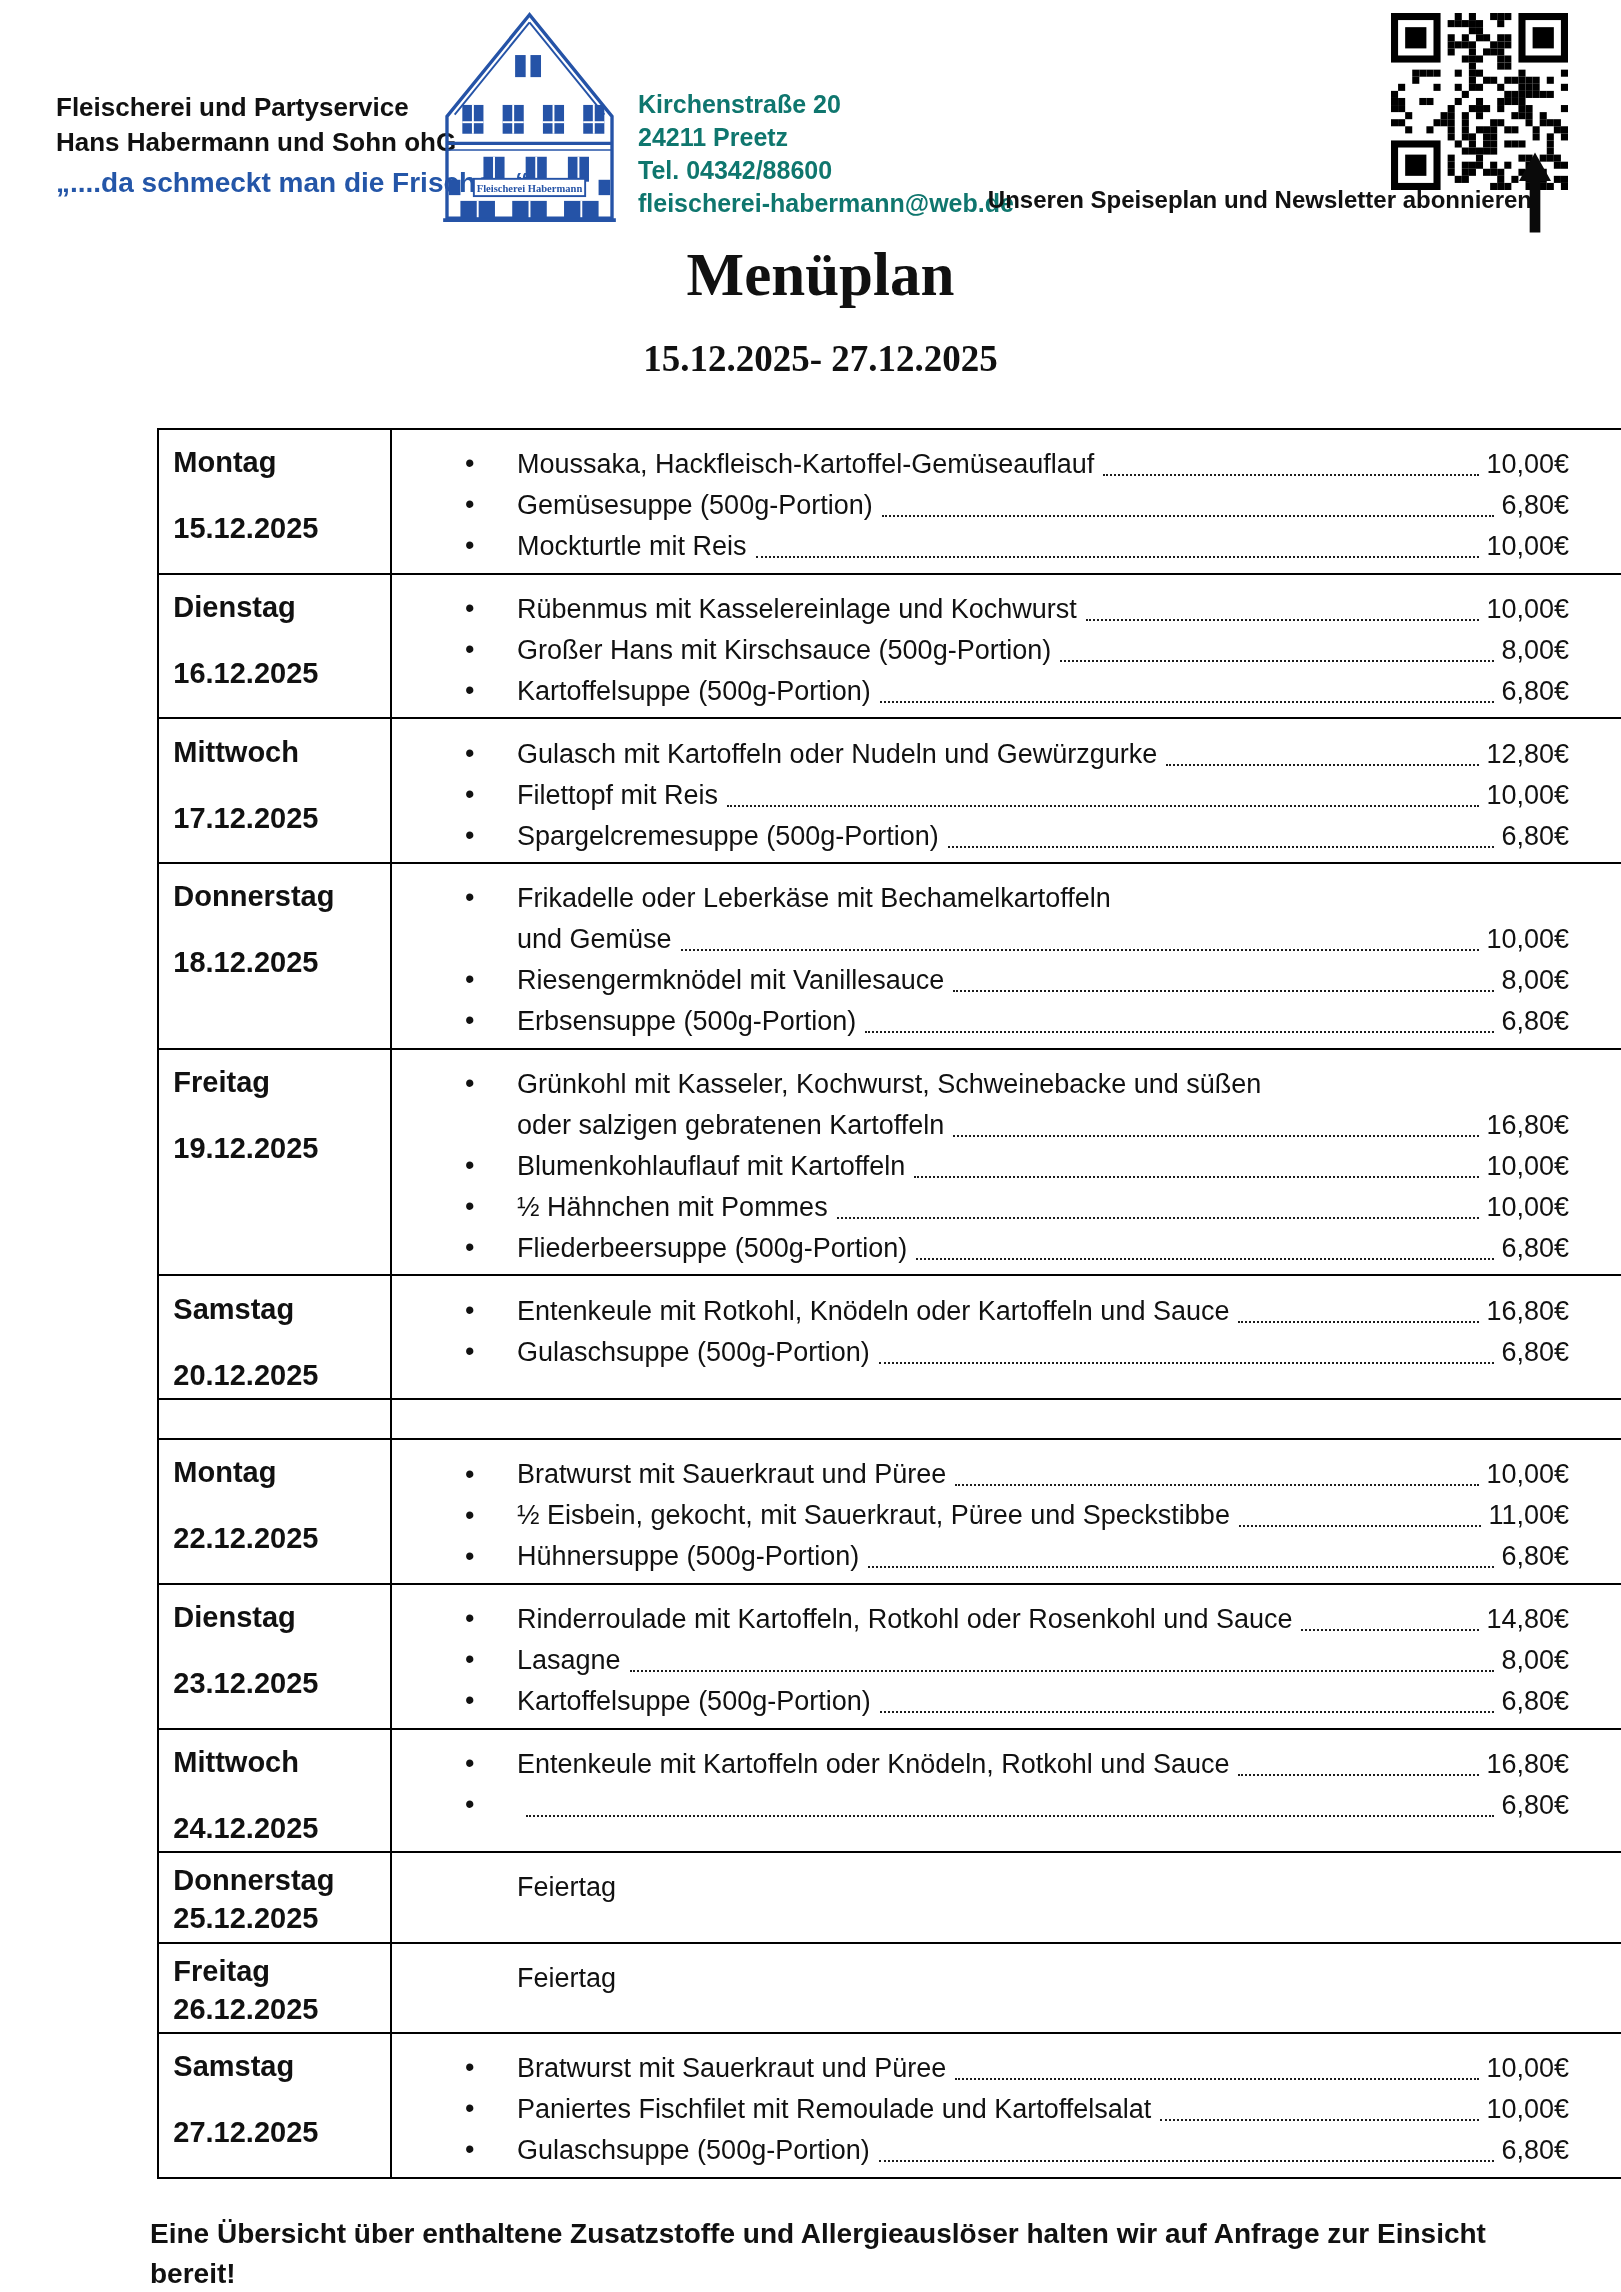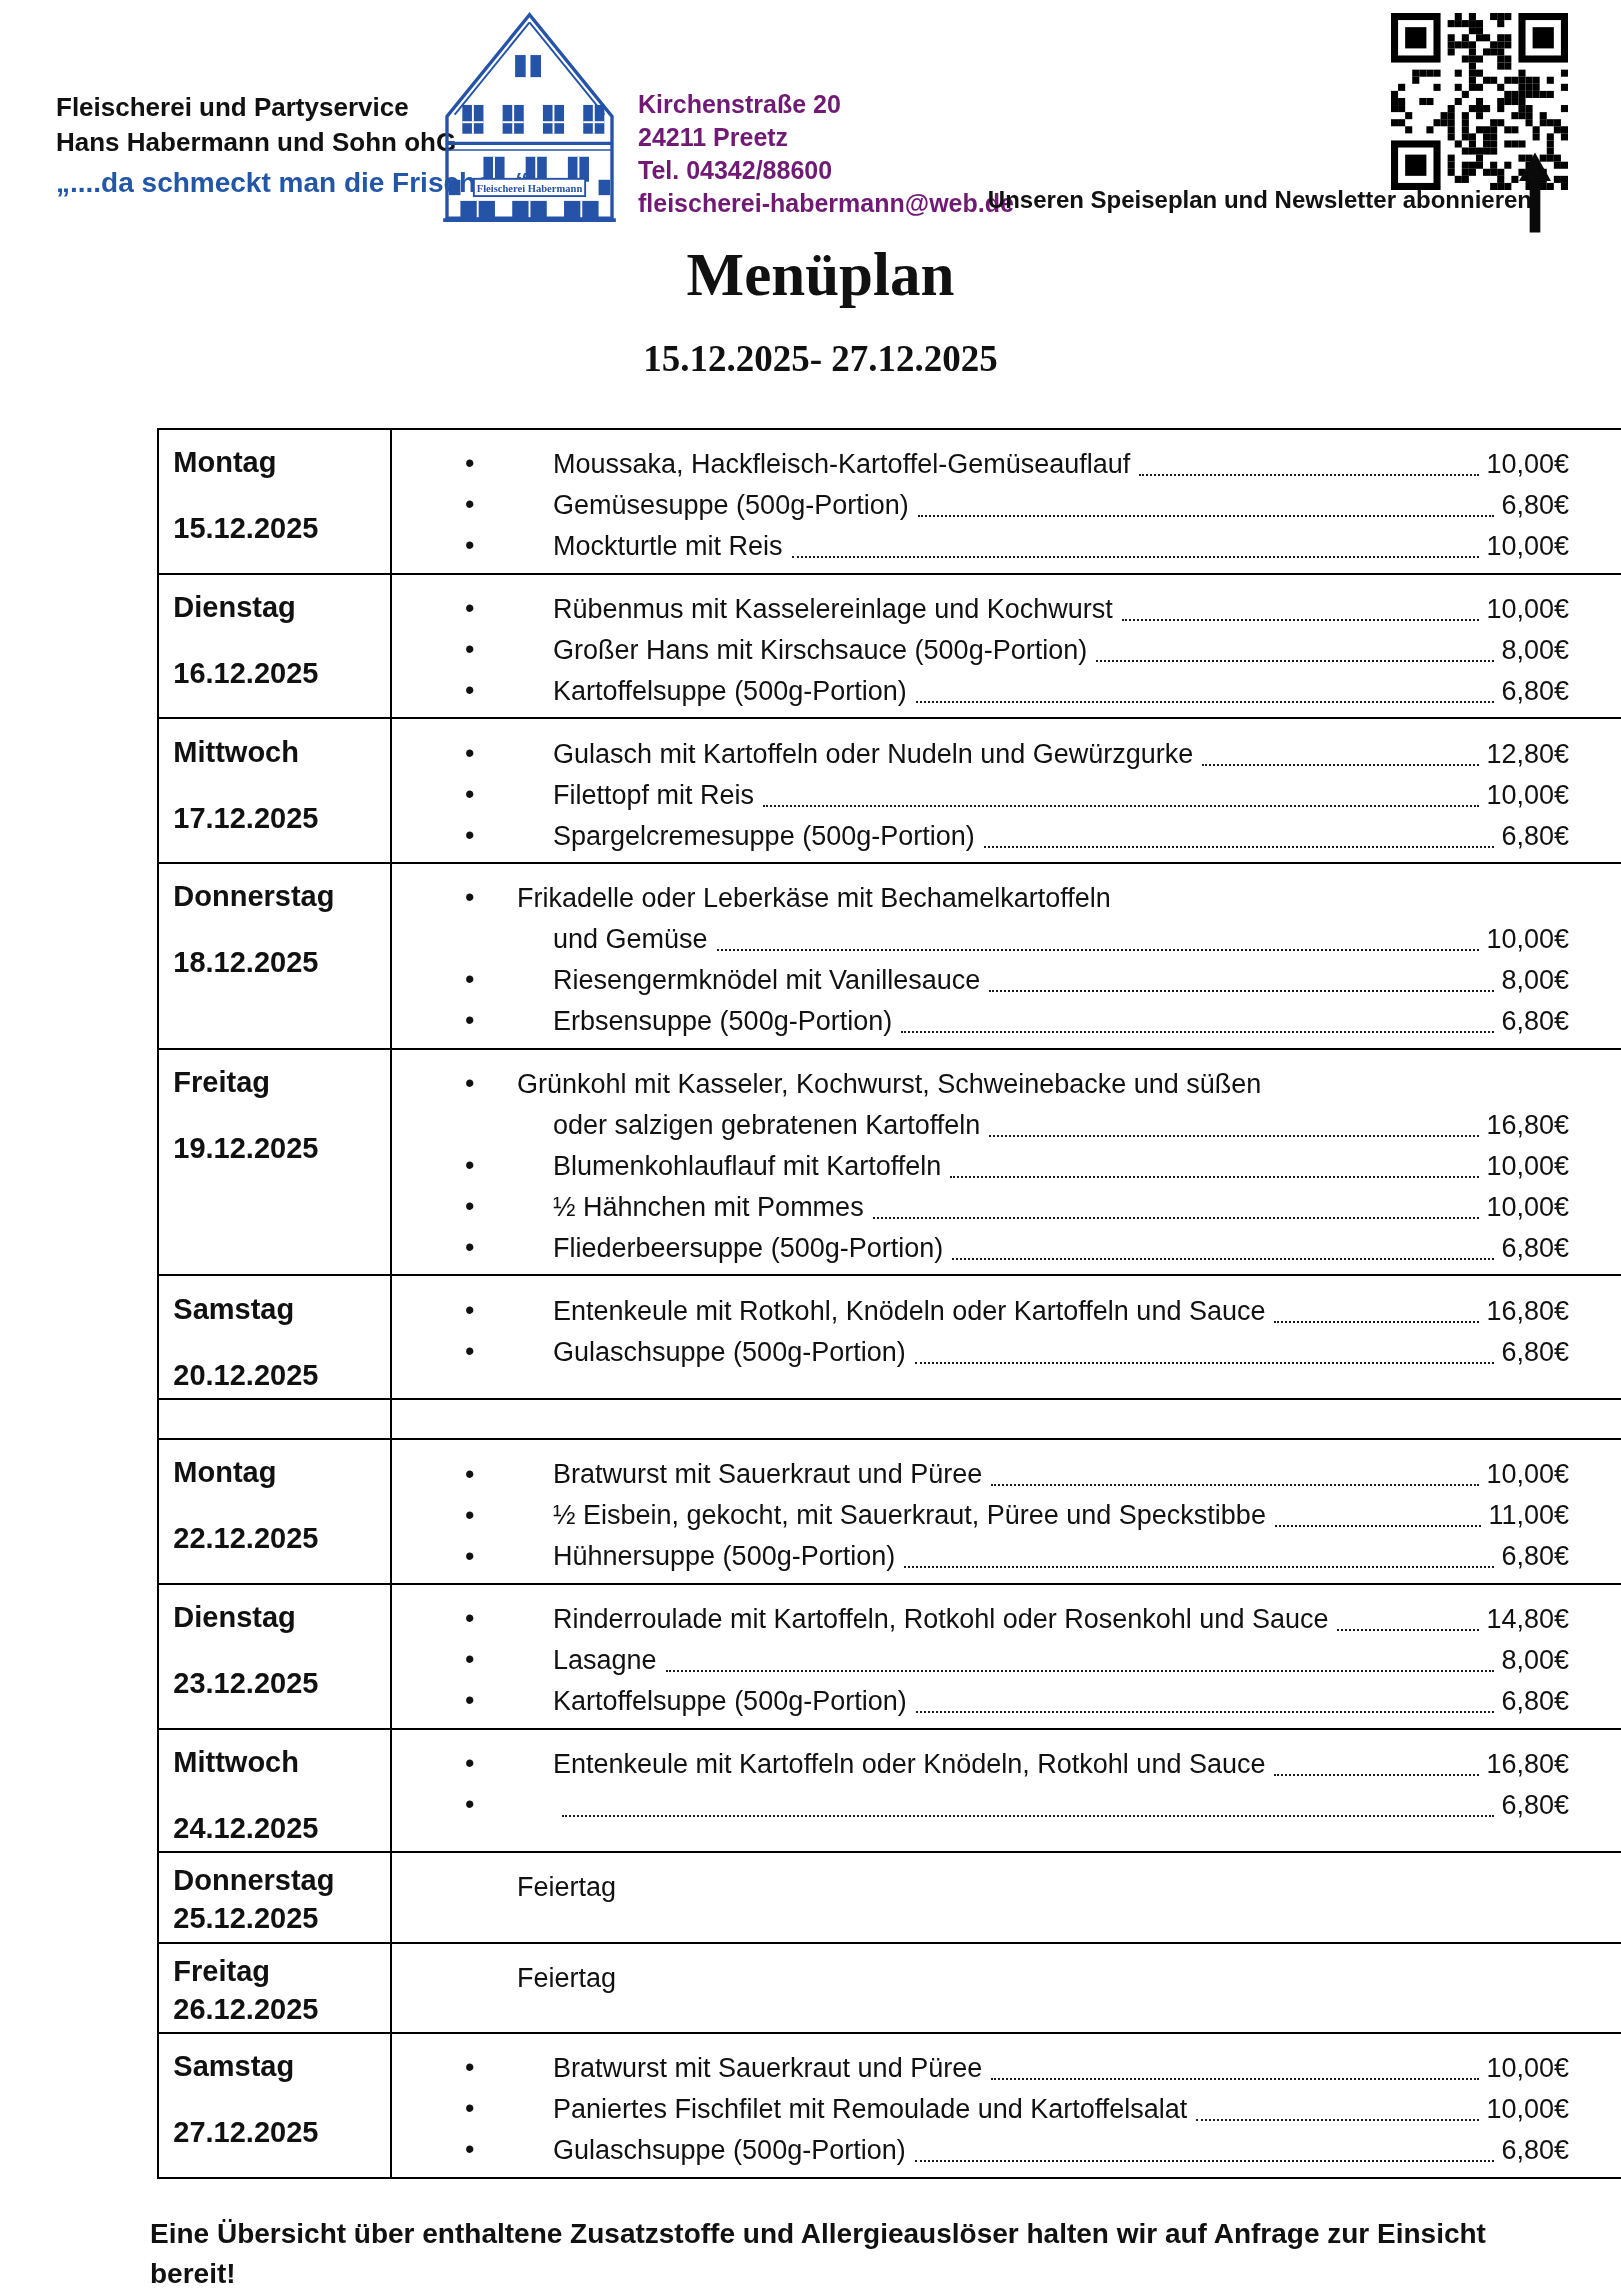--- a/index.html
+++ b/index.html
@@ -3,21 +3,21 @@
 <meta charset="utf-8">
 <style>
   html,body{margin:0;padding:0;background:#e8e8e8;}
   .page{position:relative;width:1621px;height:2293px;background:#ffffff;overflow:hidden;
         font-family:"Liberation Sans","DejaVu Sans",sans-serif;color:#111;padding-left:20px;}
 
   
   .company{position:absolute;left:56px;top:90px;font-weight:bold;font-size:26px;line-height:35px;}
   .company .tagline{color:#2456a8;font-size:28px;margin-top:4.5px;}
   .houselogo{position:absolute;left:432px;top:9px;width:195px;height:213px;}
-  .address{position:absolute;left:638px;top:88px;color:#701a75;font-weight:bold;
+  .address{position:absolute;left:638px;top:88px;color:#0f766e;font-weight:bold;
            font-size:25px;line-height:33px;}
   .qr{position:absolute;left:1391px;top:12.5px;width:177px;height:177px;}
   .qr-caption{position:absolute;right:109px;top:186px;font-weight:bold;font-size:24px;white-space:nowrap;}
   .up-arrow{position:absolute;left:1519px;top:152px;width:32px;height:81px;}
 
   
   .title{position:absolute;left:0;top:240px;width:100%;text-align:center;
          font-family:"Liberation Serif","DejaVu Serif",serif;font-weight:bold;font-size:61px;}
   .daterange{position:absolute;left:0;top:337px;width:100%;text-align:center;
          font-family:"Liberation Serif","DejaVu Serif",serif;font-weight:bold;font-size:37px;}
@@ -27,21 +27,21 @@
   .trow{display:flex;border-bottom:2.7px solid #000;box-sizing:border-box;}
   .trow:last-child{border-bottom:none;}
   .daycell{width:233px;flex:0 0 233px;border-right:2.7px solid #000;box-sizing:border-box;
            padding:14.3px 5.4px 5.4px 14.3px;font-weight:bold;font-size:29px;line-height:36px;}
   .daycell .ddate{display:block;margin-top:30px;}
   .trow.compact .daycell{padding-top:9px;}
   .trow.compact .daycell .ddate{margin-top:2px;}
   .itemscell{flex:1;box-sizing:border-box;padding:14.3px 85px 5.4px 0;font-size:27px;line-height:41px;}
   .item{position:relative;padding-left:125px;}
   .bullet{position:absolute;left:73px;top:-0.9px;font-size:27px;}
-  .lf{display:flex;align-items:baseline;margin-left:36px;}
+  .lf{display:flex;align-items:baseline;}
   .dots{flex:1;min-width:23px;border-bottom:2.9px dotted #1b1b1b;align-self:flex-end;margin:0 7.2px 9px 9px;}
   .price{white-space:nowrap;text-align:center;}
   .holiday{padding-left:125px;}
   .spacer{min-height:40px;}
 
   
   .footer{position:absolute;left:150px;top:2214px;width:1361px;font-weight:bold;
           font-size:28px;line-height:40px;}
 </style>
 </head>

